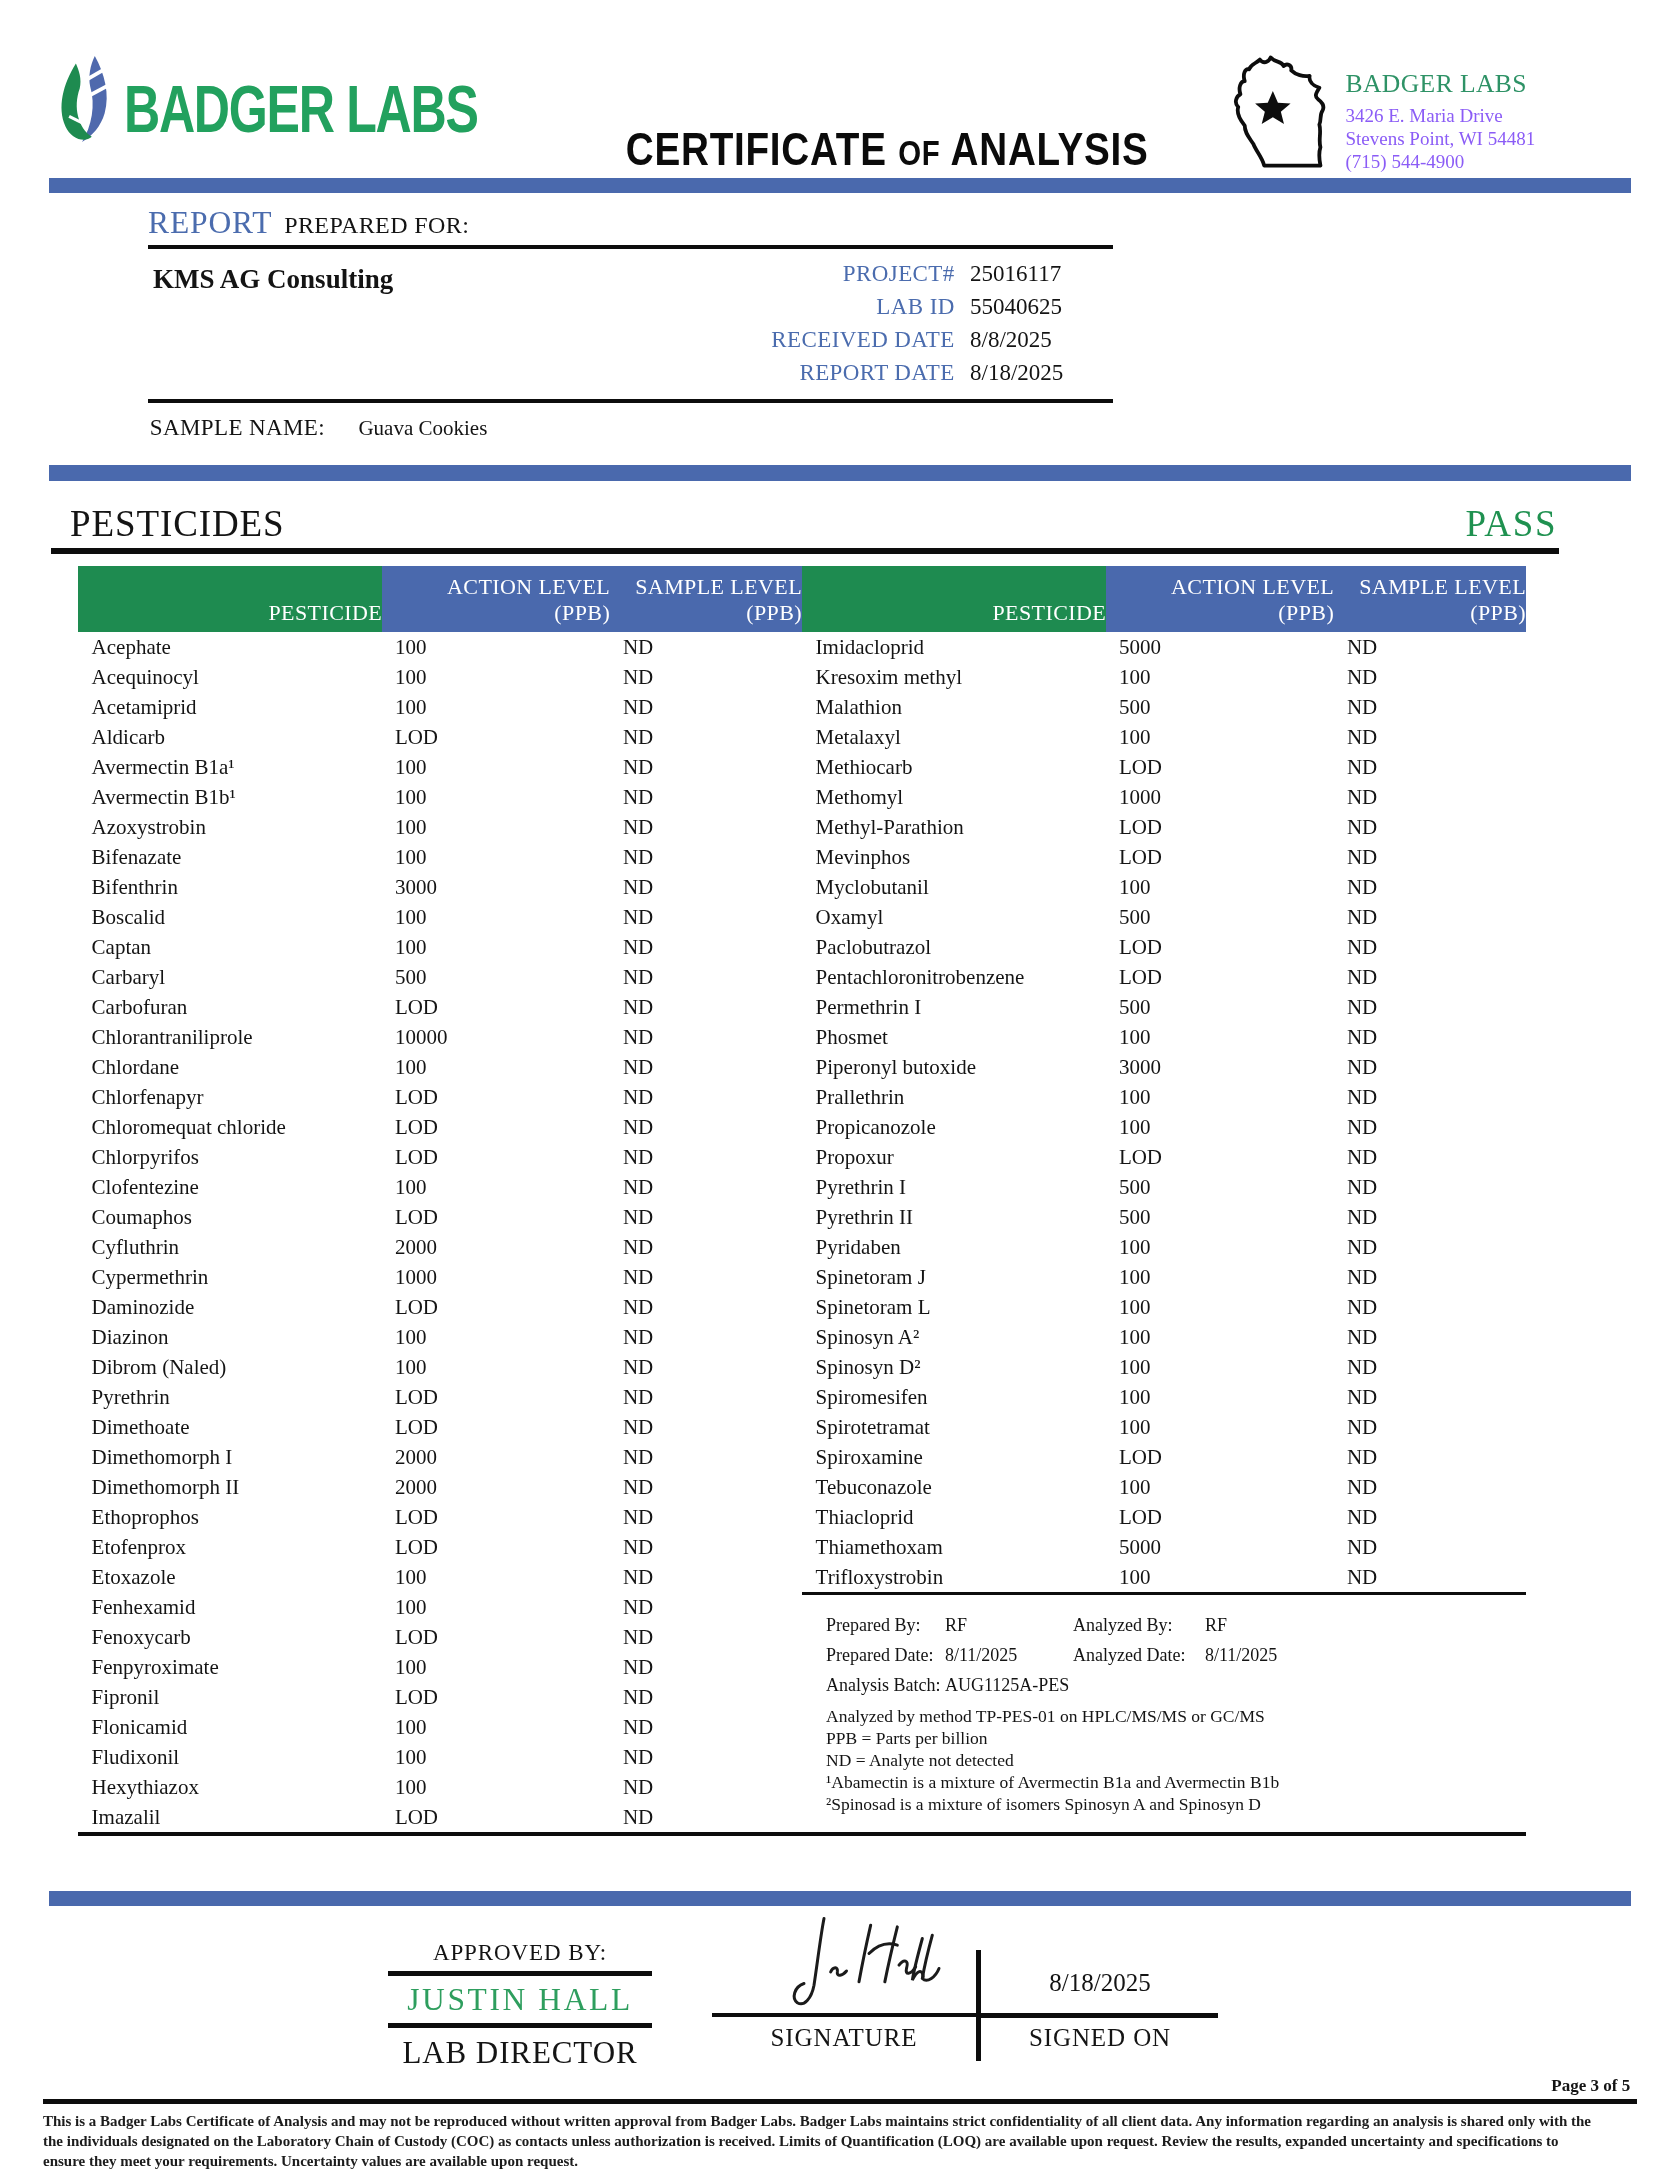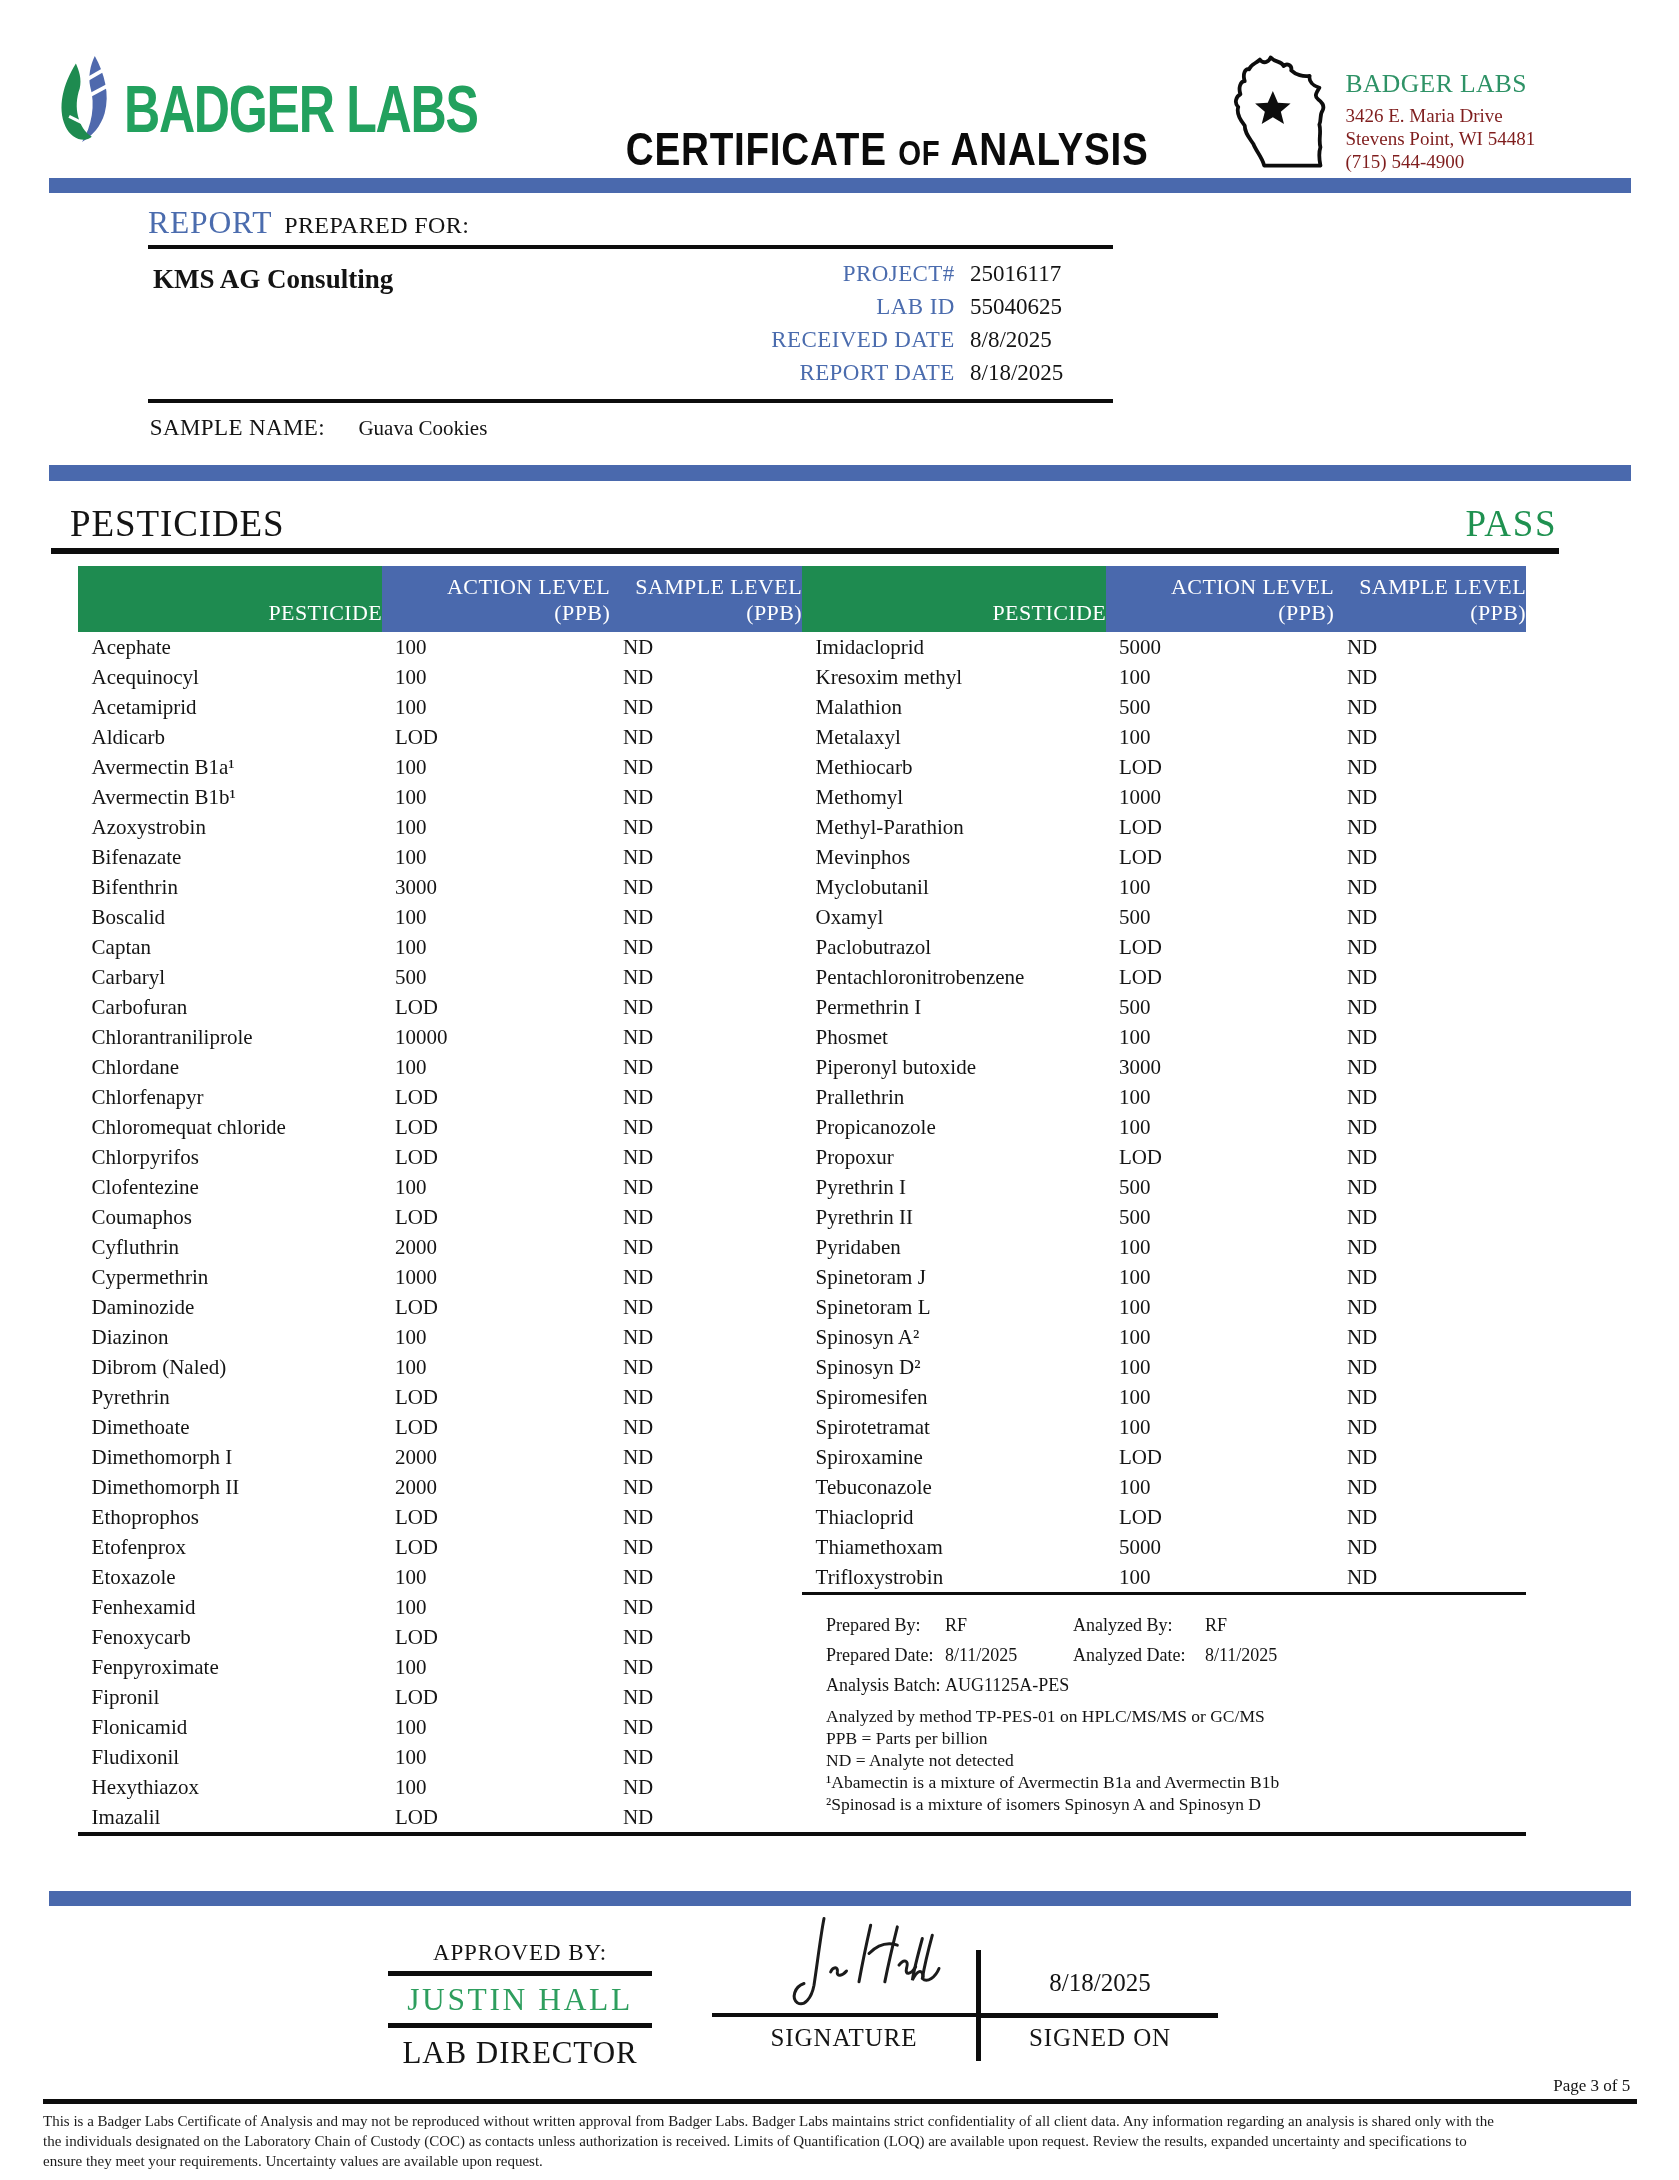--- a/index.html
+++ b/index.html
@@ -14,21 +14,21 @@
              transform:scaleX(0.76);transform-origin:left center;letter-spacing:-1.7px;
              white-space:nowrap;margin-left:5.1px;margin-top:22px;}
   .main-title{flex:1;text-align:center;margin-top:73px;font-family:"Liberation Sans",sans-serif;
               font-weight:700;font-size:46px;white-space:nowrap;color:#0b0b0b;}
   .main-title .squeeze{display:inline-block;transform:scaleX(0.84);transform-origin:center;letter-spacing:0.9px;}
   .main-title .of{font-size:35px;}
   .lab-block{display:flex;width:385px;margin-top:3.4px;}
   .wi-wrap{width:111px;height:119px;flex:none;}
   .lab-text{margin-left:8.5px;margin-top:17px;}
   .lab-name{font-size:25.6px;color:#2e9266;letter-spacing:0.4px;margin-bottom:4.3px;white-space:nowrap;}
-  .addr{font-size:19px;line-height:23px;color:#7f1d1d;white-space:nowrap;}
+  .addr{font-size:19px;line-height:23px;color:#8b5cf6;white-space:nowrap;}
 
   .bar{height:15.3px;background:#4a69ad;margin:0 49px;}
   .bar.second{margin-top:24px;}
   .bar.third{margin-top:55px;}
 
   
   .report-section{margin-left:148px;width:965px;}
   .rpf-row{padding-top:12px;border-bottom:4.3px solid #0d0d0d;padding-bottom:3.4px;}
   .report-word{color:#4b6cae;font-size:31.5px;letter-spacing:0.9px;}
   .prepared-for{font-size:24px;margin-left:8.5px;letter-spacing:0.4px;}
@@ -80,21 +80,21 @@
   .appr-title{font-size:31px;letter-spacing:0.9px;padding-top:6.8px;}
   .sig-area{position:absolute;left:712px;top:0;width:264px;height:95px;border-bottom:4.3px solid #0d0d0d;}
   .sig-area svg{position:absolute;left:32px;bottom:-5.1px;width:200px;height:109px;overflow:visible;}
   .sig-label{position:absolute;left:712px;top:106px;width:264px;text-align:center;font-size:25px;letter-spacing:0.9px;}
   .vdivider{position:absolute;left:976px;top:32px;width:5.1px;height:111px;background:#0d0d0d;}
   .signed-date{position:absolute;left:984px;top:51px;width:232px;text-align:center;font-size:25px;}
   .signed-line{position:absolute;left:981px;top:95px;width:237px;height:4.3px;background:#0d0d0d;}
   .signed-label{position:absolute;left:984px;top:106px;width:232px;text-align:center;font-size:25px;letter-spacing:0.9px;}
 
   
-  .footer{margin:0 43px;}
+  .footer{margin:0 43px;font-weight:bold;}
   .page-num{text-align:right;font-size:17px;padding-right:6.8px;margin-bottom:2.6px;}
   .f-line{border-top:5.1px solid #0d0d0d;}
   .disclaimer{padding-top:6.8px;font-size:15px;line-height:20px;color:#1c1c1c;}
 </style>
 </head>
 <body>
 
 <div class="page">
 
   <div class="top-header">

